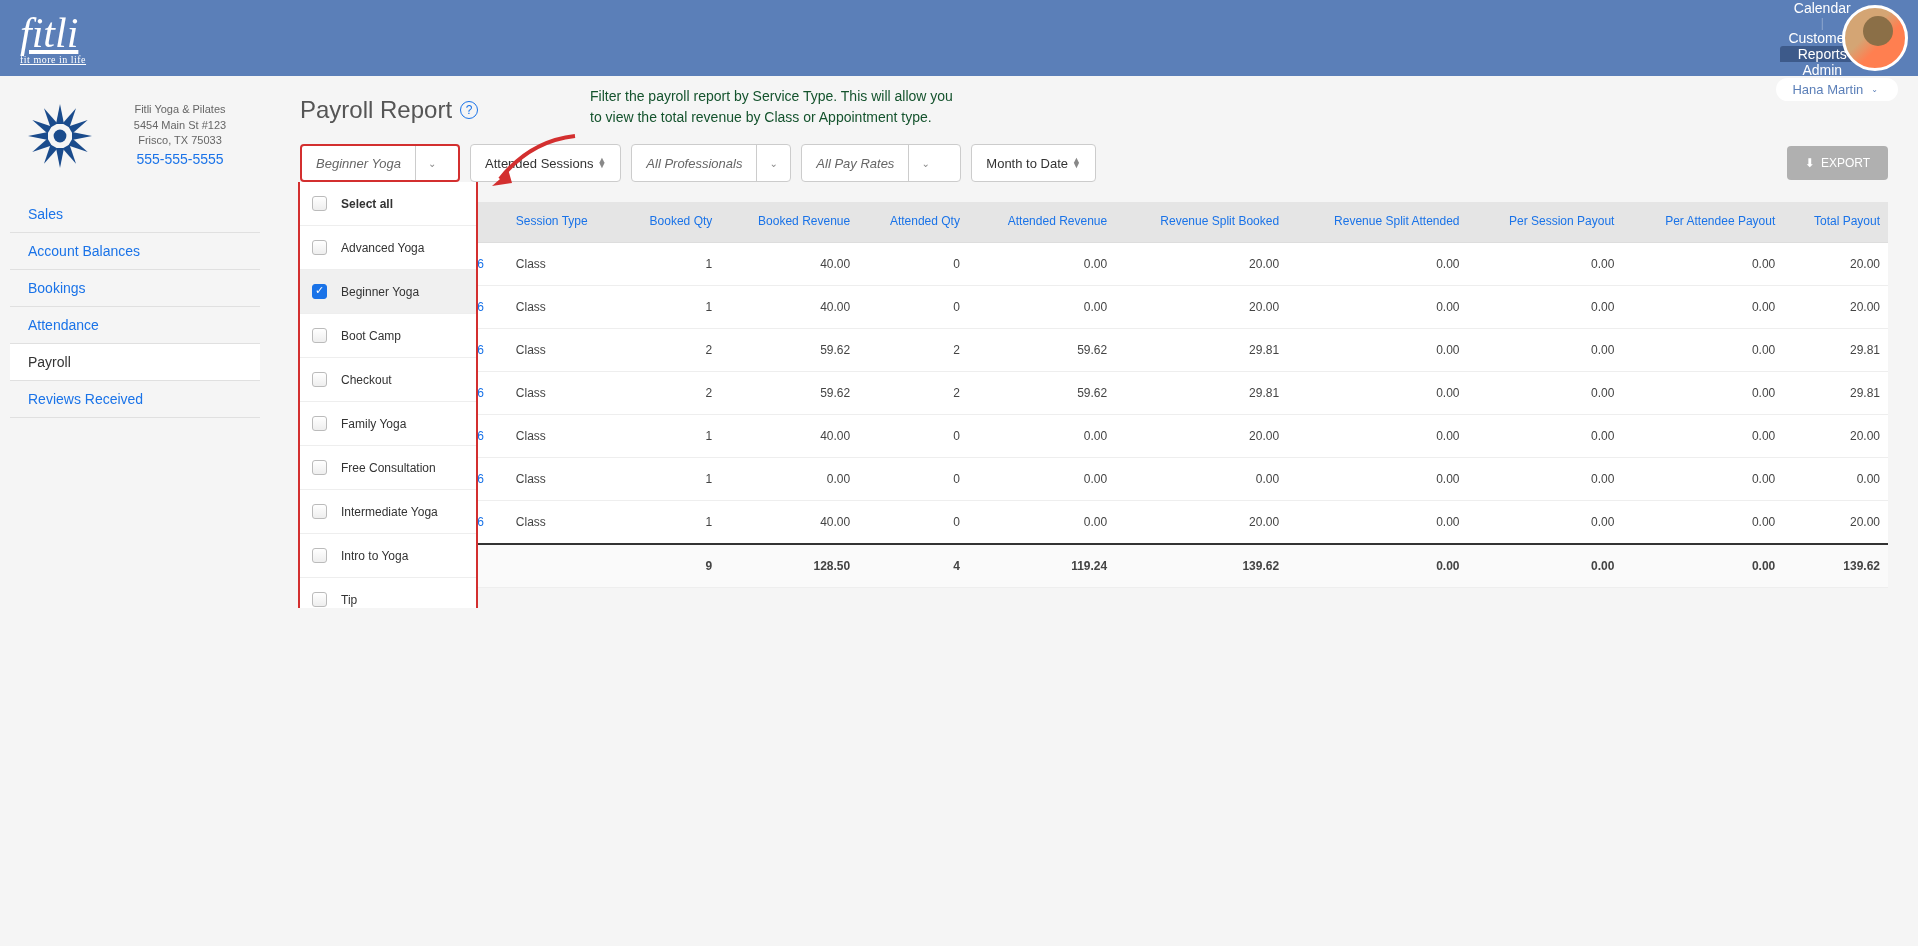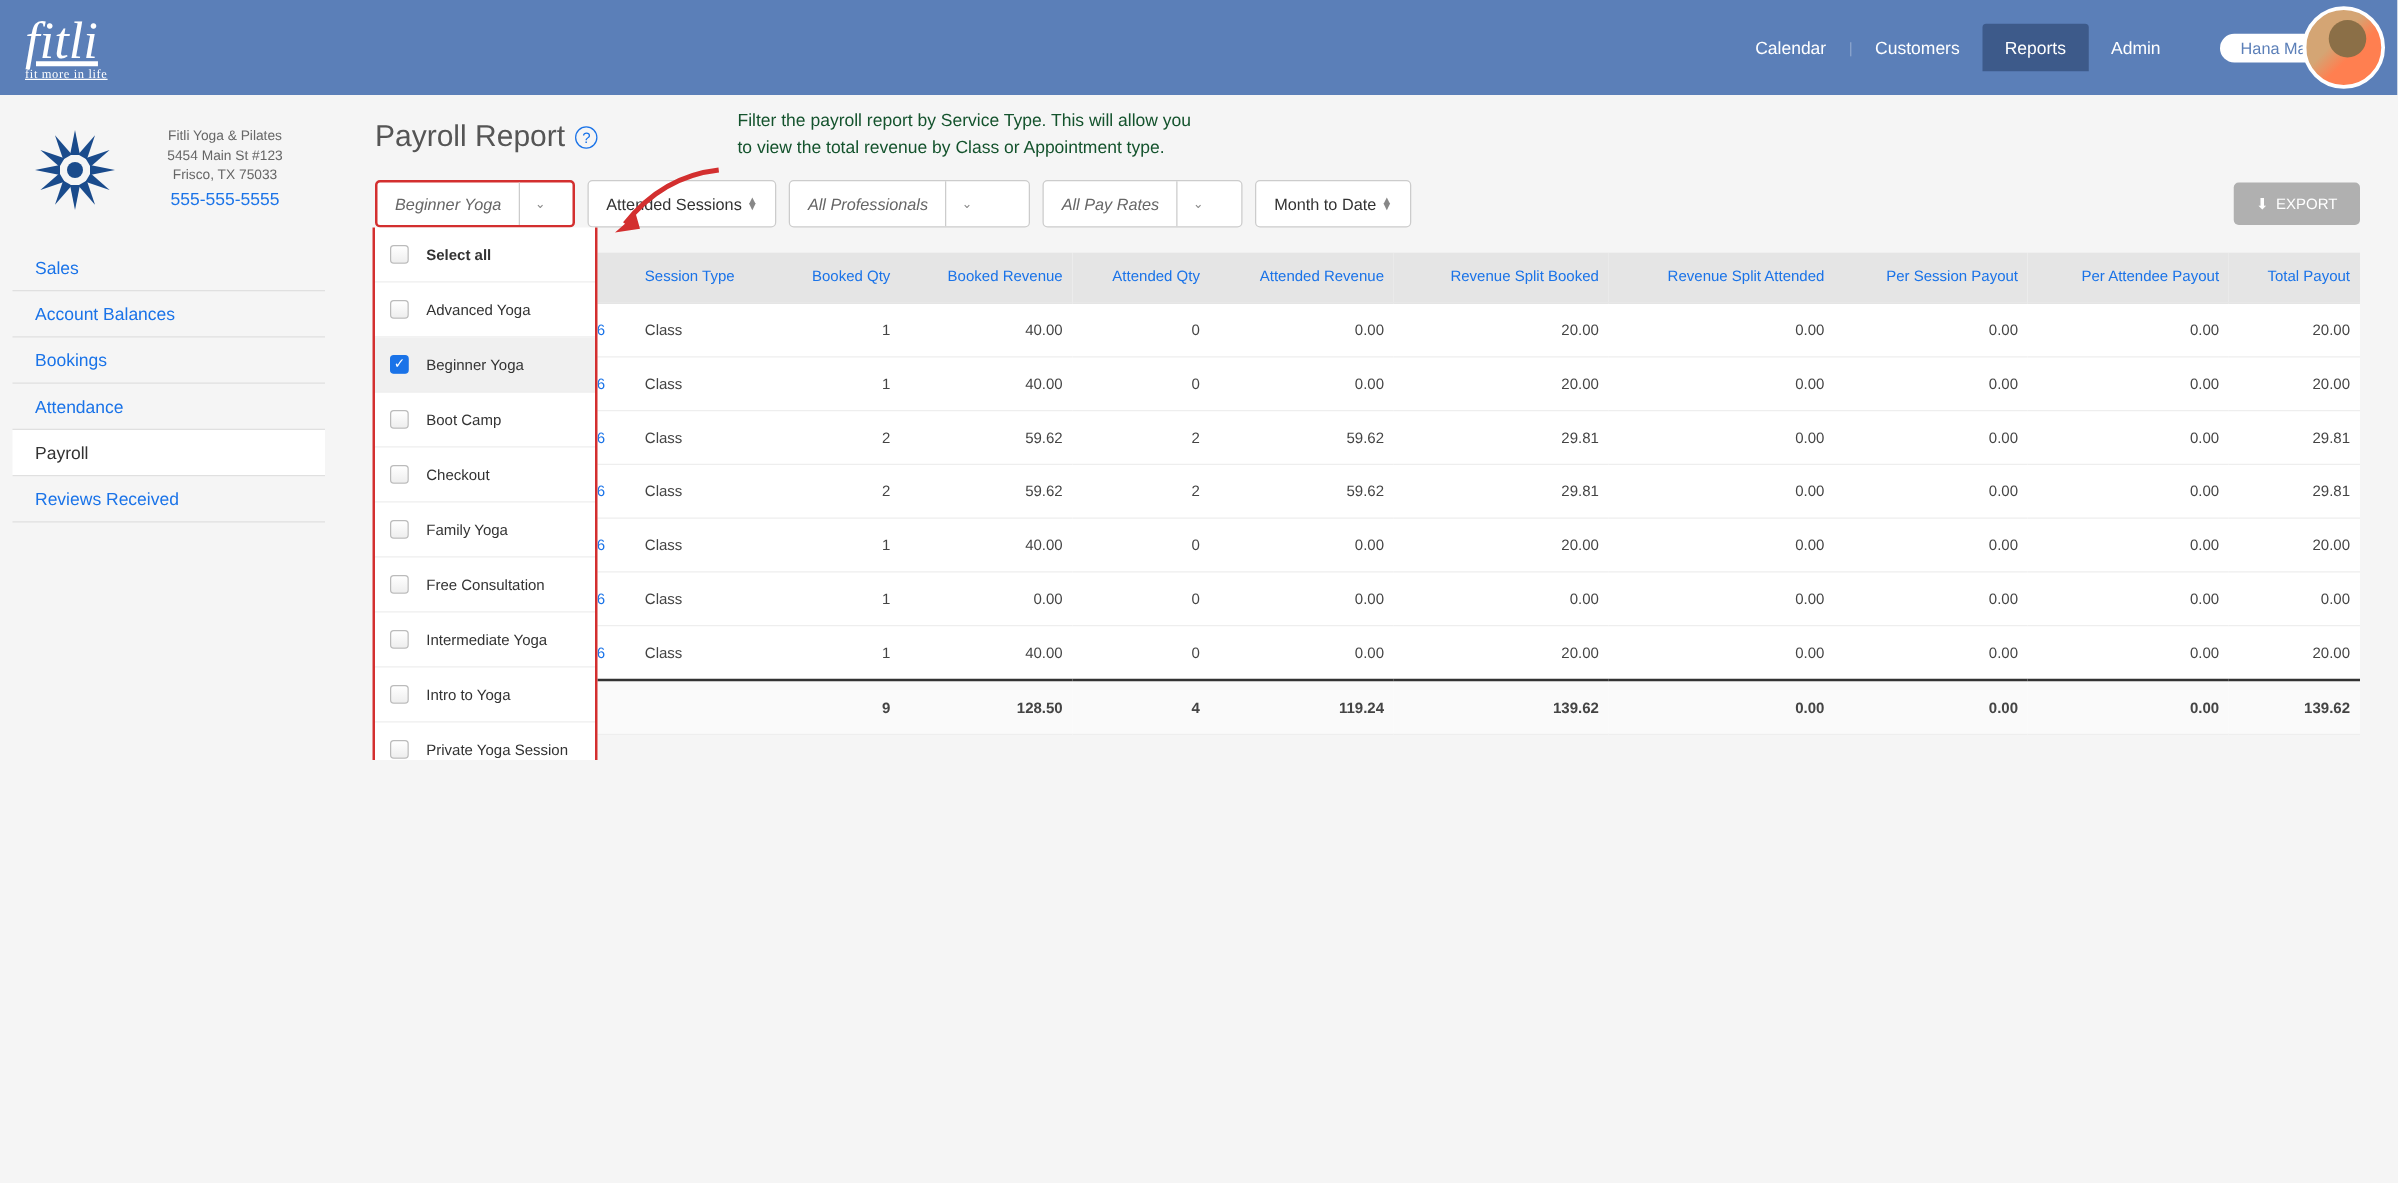--- a/index.html
+++ b/index.html
@@ -3,21 +3,21 @@
 <meta charset="utf-8">
 <style>
 * { margin: 0; padding: 0; box-sizing: border-box; }
 body { font-family: -apple-system, BlinkMacSystemFont, "Segoe UI", Arial, sans-serif; background: #f5f5f5; color: #333; font-size: 13px; }
 
 
 .header { background: #5b7fb8; height: 76px; display: flex; align-items: center; padding: 0 20px; position: relative; }
 .logo { color: white; font-family: Georgia, serif; text-decoration: underline; }
 .logo-text { font-size: 42px; font-style: italic; font-weight: 300; line-height: 1; }
 .logo-tagline { font-size: 10px; letter-spacing: 0.5px; }
-.nav { margin-left: auto; display: flex; align-items: center; gap: 0; height: 100%; }
+.nav { margin-left: auto; display: flex; align-items: center; gap: 0; height: 100%; flex-direction: column; }
 .nav-item { color: white; padding: 0 18px; height: 38px; display: flex; align-items: center; cursor: pointer; font-size: 14px; }
 .nav-item.active { background: #3d5a8a; border-radius: 3px 3px 0 0; }
 .nav-sep { color: rgba(255,255,255,0.3); font-size: 12px; }
 .user-pill { background: white; border-radius: 20px; padding: 4px 20px 4px 16px; color: #5b7fb8; margin-left: 30px; cursor: pointer; display: flex; align-items: center; gap: 8px; font-size: 13px; }
 .avatar { width: 66px; height: 66px; border-radius: 50%; background: linear-gradient(135deg, #d4a574 40%, #ff7f50 60%); position: absolute; right: 10px; top: 5px; border: 3px solid white; overflow: hidden; }
 .avatar::after { content:""; position:absolute; width:30px; height:30px; background:#8b6f47; border-radius:50%; top:8px; left:18px; }
 
 
 .container { display: flex; }
 .sidebar { width: 270px; padding: 20px 10px; }
@@ -188,37 +188,33 @@
             <div class="dropdown-item">
               <span class="cb"></span>
               <span>Intermediate Yoga</span>
             </div>
             <div class="dropdown-item">
               <span class="cb"></span>
               <span>Intro to Yoga</span>
             </div>
             <div class="dropdown-item">
               <span class="cb"></span>
-              <span>Private Yoga Session</span>
-            </div>
-            <div class="dropdown-item">
-              <span class="cb"></span>
               <span>Tip</span>
             </div>
           </div>
       </div>
 
       <div class="filter-dropdown">
         <span class="filter-sort">
           <span>Attended Sessions</span>
           <span class="sort-arrows">▲<br>▼</span>
         </span>
       </div>
 
-      <div class="filter-dropdown" style="width:193px;text-align:center;">
+      <div class="filter-dropdown" style="width:160px;text-align:center;">
         <span class="filter-text">All Professionals</span>
         <span class="filter-caret">⌄</span>
       </div>
 
       <div class="filter-dropdown" style="width:160px;">
         <span class="filter-text">All Pay Rates</span>
         <span class="filter-caret">⌄</span>
       </div>
 
       <div class="filter-dropdown">

